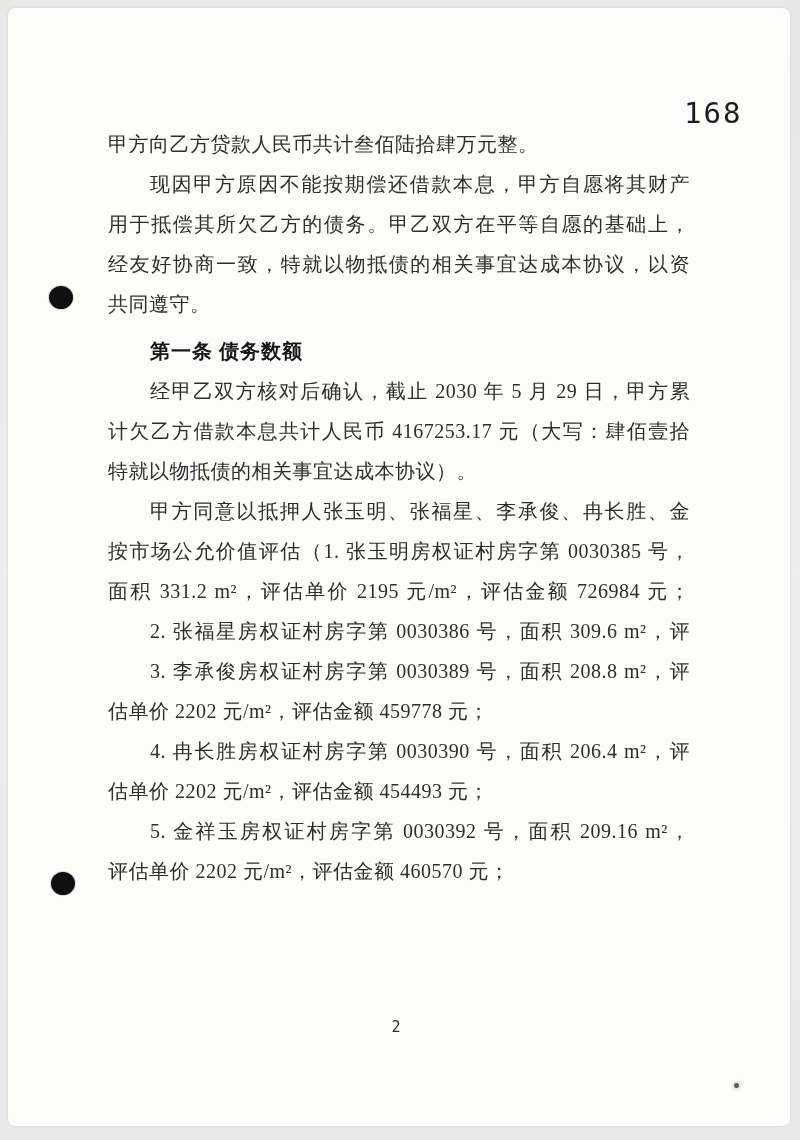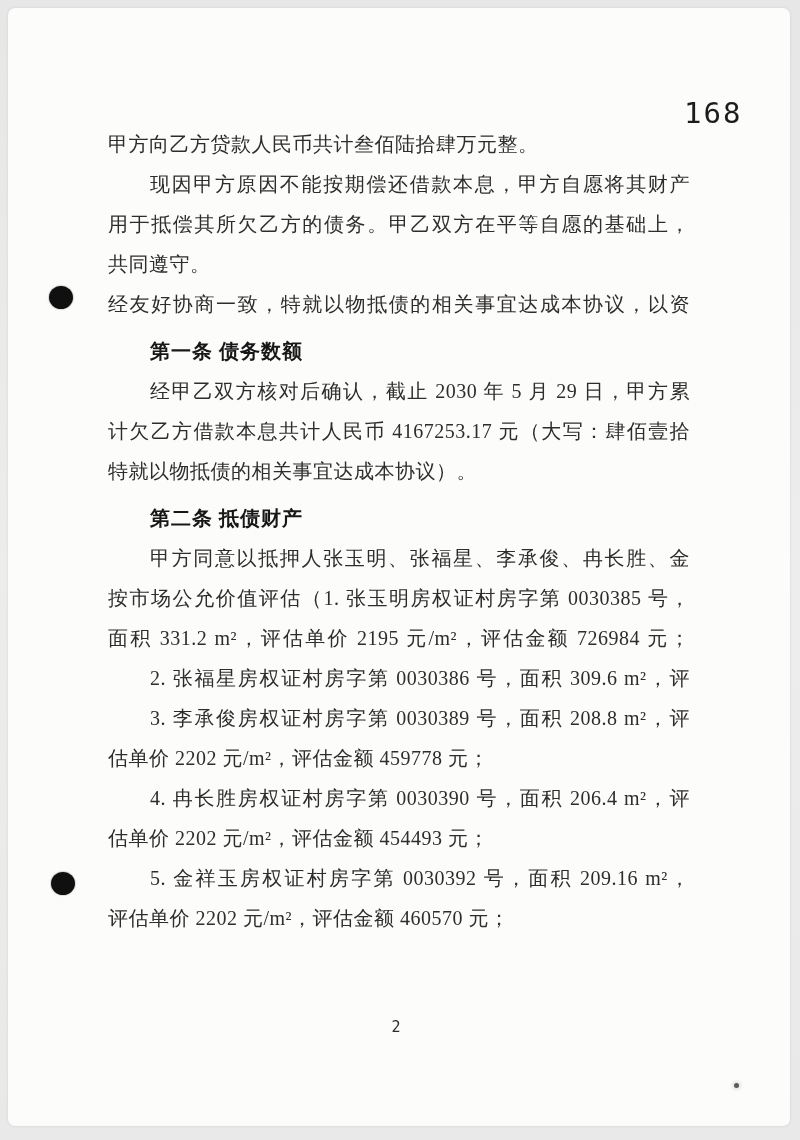--- a/index.html
+++ b/index.html
@@ -98,27 +98,26 @@
 <body>
 
 <div class="frame">
   <div class="page">
     <div class="stamp">168</div>
 
     <div class="content">
         <div class="line">甲方向乙方贷款人民币共计叁佰陆拾肆万元整。</div>
         <div class="line indent fill">现因甲方原因不能按期偿还借款本息，甲方自愿将其财产</div>
         <div class="line fill">用于抵偿其所欠乙方的债务。甲乙双方在平等自愿的基础上，</div>
+        <div class="line fill">经友好协商一致，特就以物抵债的相关事宜达成本协议，以资</div>
         <div class="line">共同遵守。</div>
-        <div class="line fill">经友好协商一致，特就以物抵债的相关事宜达成本协议，以资</div>
         <div class="line indent bold">第一条 债务数额</div>
         <div class="line indent fill">经甲乙双方核对后确认，截止 2030 年 5 月 29 日，甲方累</div>
         <div class="line fill">计欠乙方借款本息共计人民币 4167253.17 元（大写：肆佰壹拾</div>
         <div class="line">特就以物抵债的相关事宜达成本协议）。</div>
-        <div class="line indent bold">第二条 抵债财产</div>
         <div class="line indent fill">甲方同意以抵押人张玉明、张福星、李承俊、冉长胜、金</div>
         <div class="line fill">按市场公允价值评估（1. 张玉明房权证村房字第 0030385 号，</div>
         <div class="line fill">面积 331.2 m²，评估单价 2195 元/m²，评估金额 726984 元；</div>
         <div class="line indent fill">2. 张福星房权证村房字第 0030386 号，面积 309.6 m²，评</div>
         <div class="line indent fill">3. 李承俊房权证村房字第 0030389 号，面积 208.8 m²，评</div>
         <div class="line">估单价 2202 元/m²，评估金额 459778 元；</div>
         <div class="line indent fill">4. 冉长胜房权证村房字第 0030390 号，面积 206.4 m²，评</div>
         <div class="line">估单价 2202 元/m²，评估金额 454493 元；</div>
         <div class="line indent fill">5. 金祥玉房权证村房字第 0030392 号，面积 209.16 m²，</div>
         <div class="line">评估单价 2202 元/m²，评估金额 460570 元；</div>

